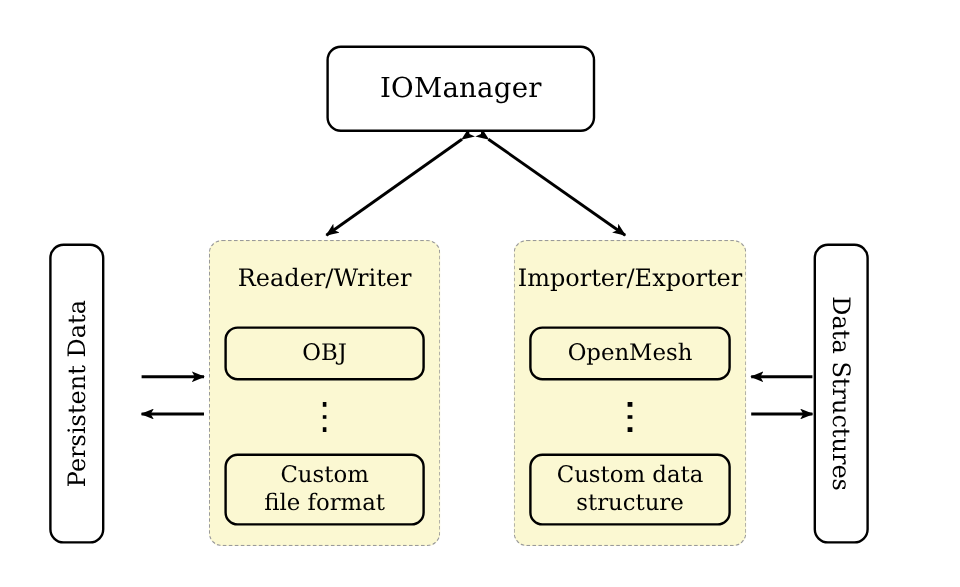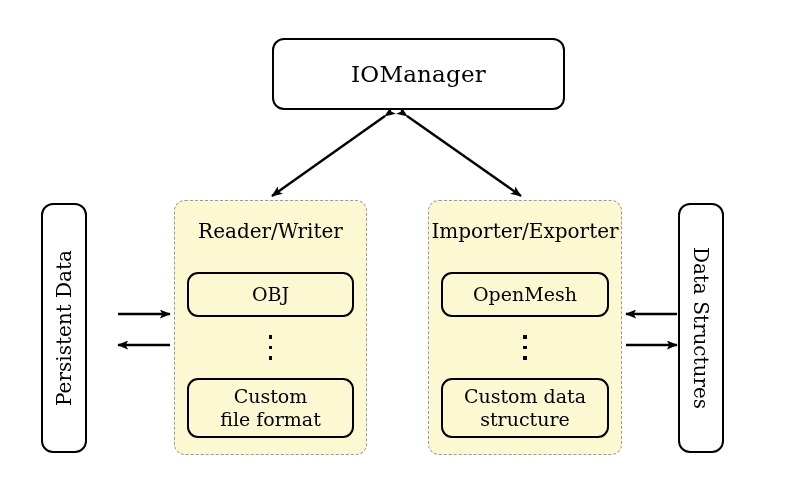--- a/index.html
+++ b/index.html
@@ -38,21 +38,21 @@
   .rbox {
     border: 2.6px solid #000000;
     border-radius: 12px;
     background: #ffffff;
   }
 
   
   #iomanager {
     left: 272px;
     top: 38px;
-    width: 293px;
+    width: 224px;
     height: 72px;
     font-size: 23px;
     letter-spacing: 0.2px;
   }
 
   
   .vbox {
     width: 46px;
     height: 250px;
   }

